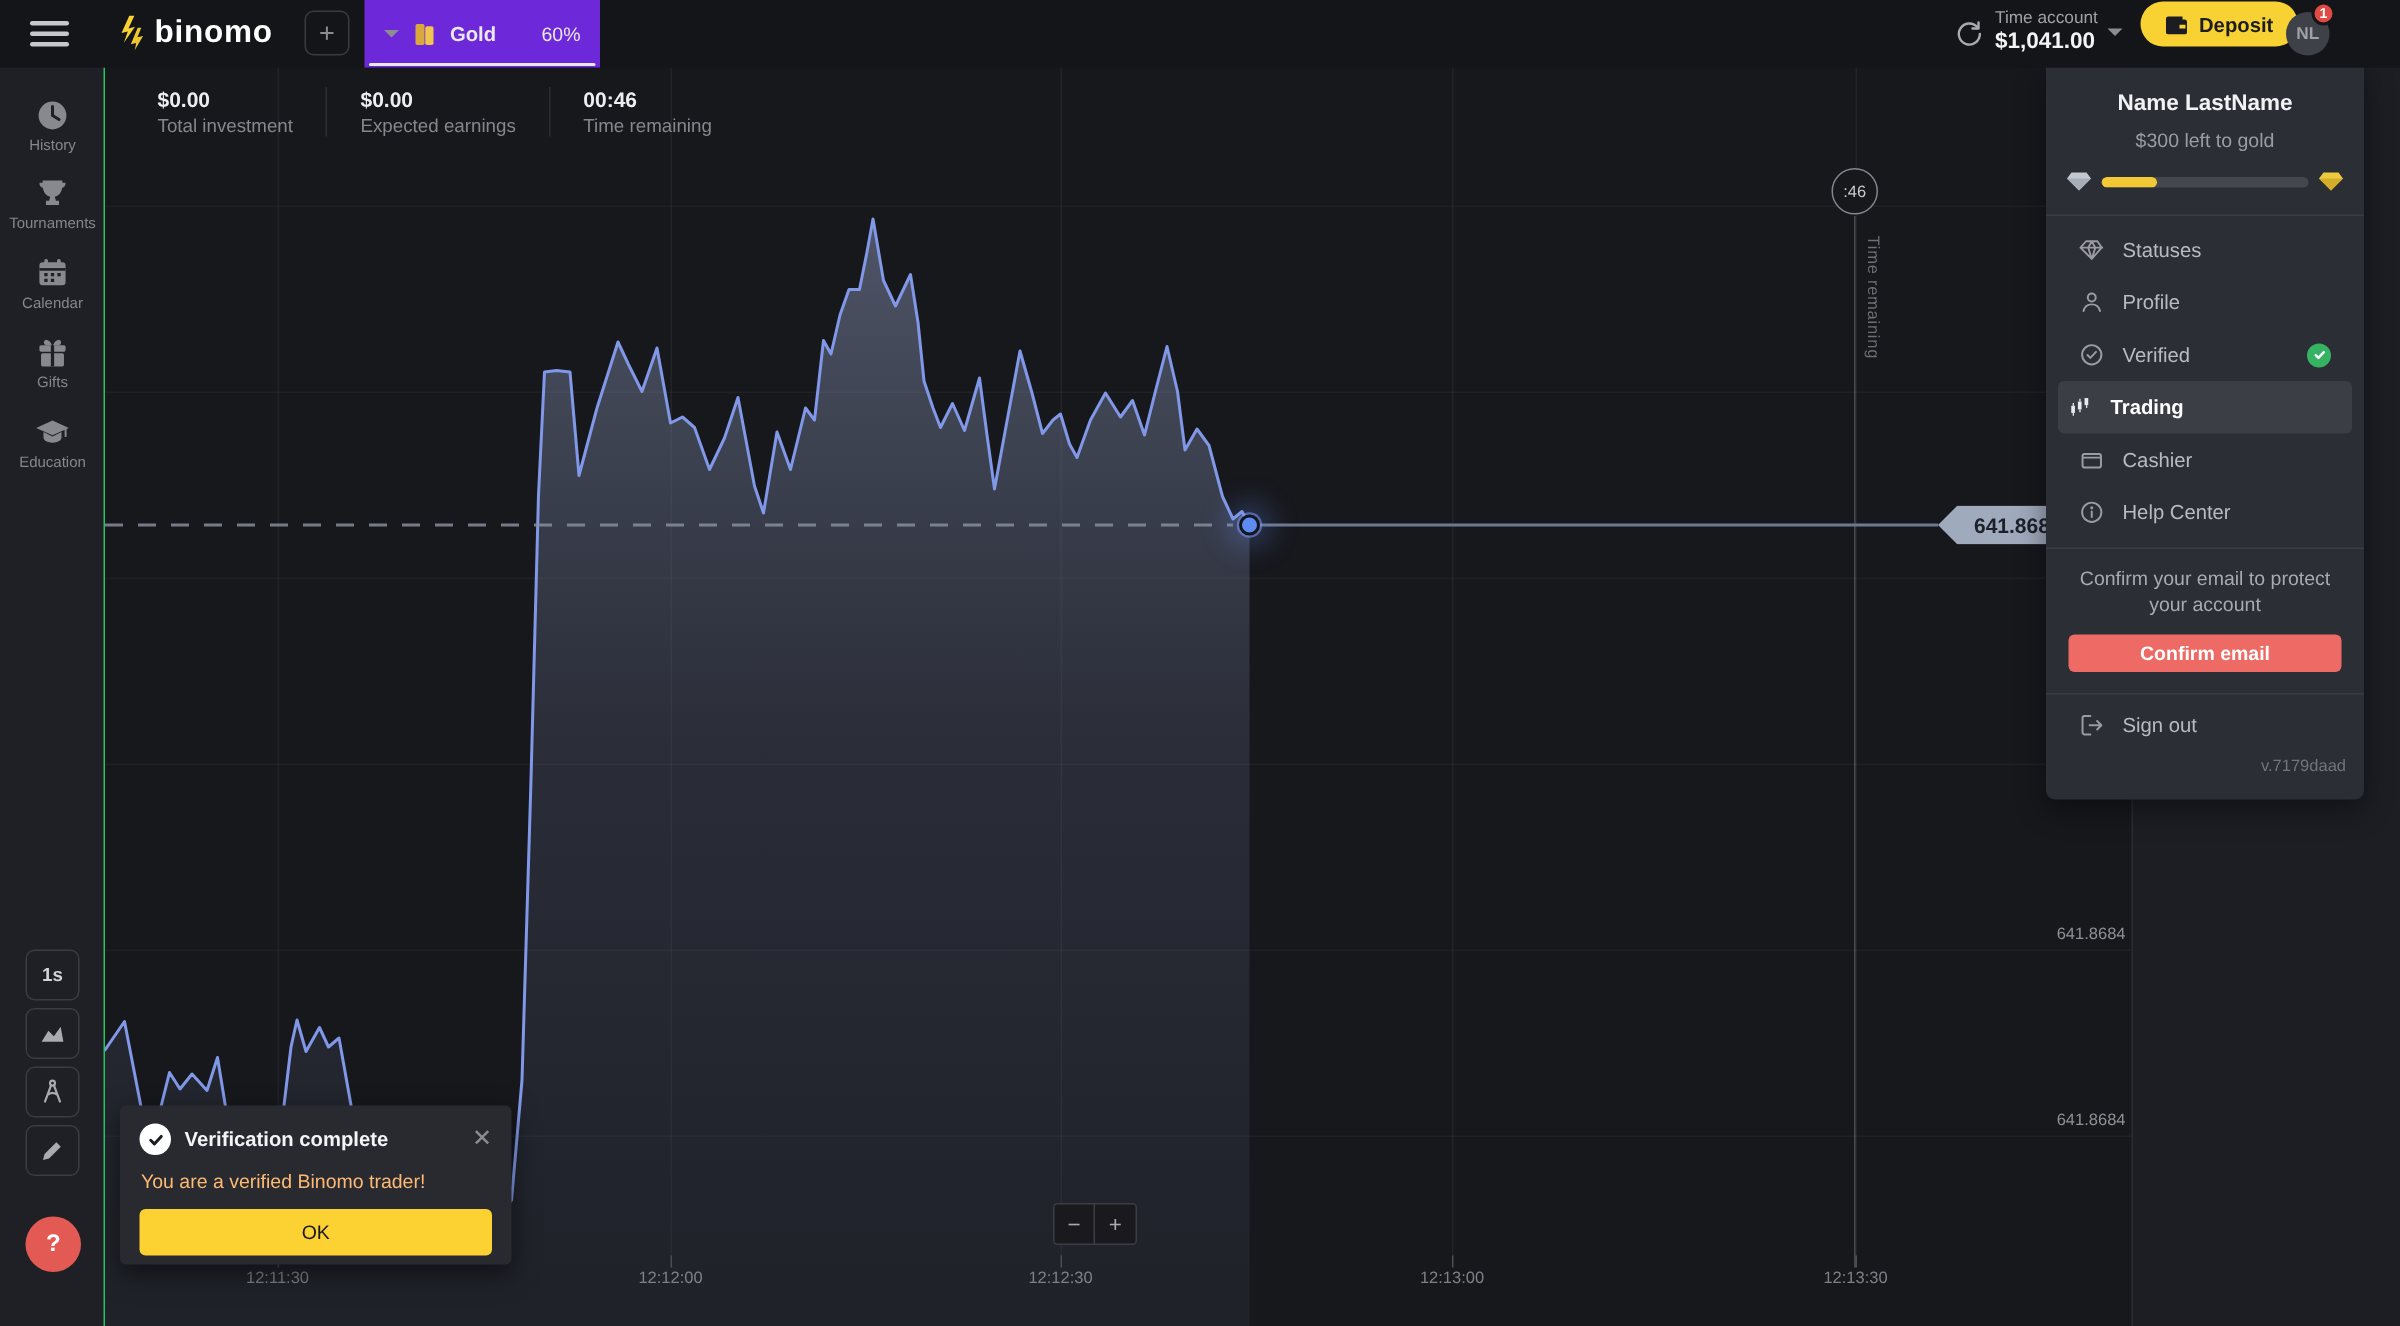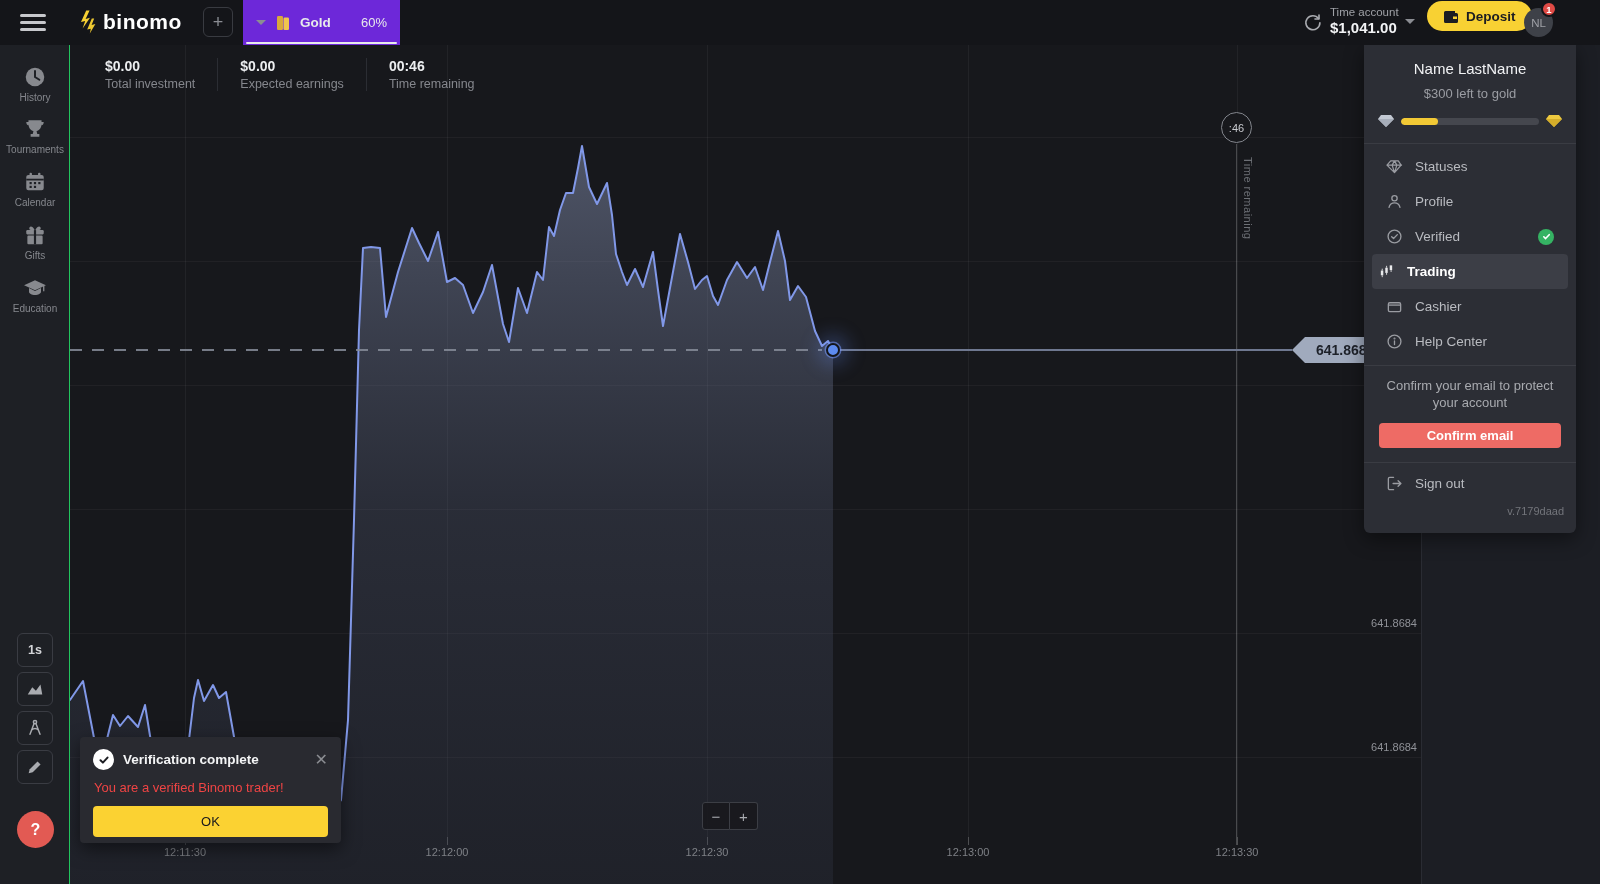--- a/index.html
+++ b/index.html
@@ -18,21 +18,21 @@
   .asset-tab .underline{position:absolute;left:3px;right:3px;bottom:1px;height:2.5px;background:#e9eaec;border-radius:2px;}
   .tab-name{color:#e8e9eb;font-size:13.5px;font-weight:bold;}
   .tab-payout{color:#e8e9eb;font-size:13px;margin-left:auto;}
   .chev{width:0;height:0;border-left:5px solid transparent;border-right:5px solid transparent;border-top:5px solid #8b8d93;}
   .acct{left:1330px;top:6px;cursor:pointer;}
   .acct-type{color:#9fa1a6;font-size:11.5px;}
   .acct-bal{color:#f2f3f5;font-size:15px;font-weight:bold;margin-top:1px;}
   .acct-chev{left:1405px;top:19px;}
   .refresh{left:1303px;top:13px;cursor:pointer;}
   .deposit-btn{left:1427px;top:1px;height:30px;padding:0 16px;background:#f8d133;border-radius:15px;display:flex;align-items:center;gap:8px;color:#1c1d22;font-size:13.5px;font-weight:bold;cursor:pointer;}
-  .avatar{left:1524px;top:8px;width:29px;height:29px;border-radius:50%;background:#3e4148;color:#9fa1a7;font-size:11.5px;font-weight:normal;display:flex;align-items:center;justify-content:center;cursor:pointer;}
+  .avatar{left:1524px;top:8px;width:29px;height:29px;border-radius:50%;background:#3e4148;color:#9fa1a7;font-size:11.5px;font-weight:bold;display:flex;align-items:center;justify-content:center;cursor:pointer;}
   .avatar-badge{left:1541px;top:1px;min-width:16px;height:16px;border-radius:8px;background:#e04a45;border:2px solid #141519;color:#fff;font-size:9.5px;font-weight:bold;display:flex;align-items:center;justify-content:center;padding:0 3px;z-index:61;}
 
   
   .sidebar{left:0;top:45px;width:70px;height:839px;background:#1e2025;border-right:1px solid #22c55e;z-index:40;}
   .side-item{position:absolute;left:0;width:70px;text-align:center;color:#85878d;font-size:10px;cursor:pointer;}
   .side-item svg{display:block;margin:0 auto 3px auto;}
   .tool-btn{position:absolute;left:17px;width:36px;height:34px;border:1px solid #3a3c43;border-radius:6px;display:flex;align-items:center;justify-content:center;color:#d3d4d8;font-size:12.5px;font-weight:bold;cursor:pointer;background:#1e2025;}
   .help-btn{position:absolute;left:17px;top:766px;width:37px;height:37px;border-radius:50%;background:#e25a53;color:#fff;font-size:16px;font-weight:bold;display:flex;align-items:center;justify-content:center;cursor:pointer;}
 
   
@@ -67,28 +67,28 @@
   .zoom-btn:first-child{border-radius:3px 0 0 3px;}
   .zoom-btn:last-child{border-radius:0 3px 3px 0;border-left:none;}
 
   
   .toast{left:80px;top:737px;width:261px;height:106px;background:#292a30;border-radius:4px;z-index:30;
     box-shadow:0 6px 18px rgba(0,0,0,.5);padding:12px 13px;}
   .toast-head{display:flex;align-items:center;gap:9px;}
   .toast-check{width:21px;height:21px;border-radius:50%;background:#fff;display:flex;align-items:center;justify-content:center;flex:0 0 auto;}
   .toast-title{color:#f3f4f5;font-size:13.5px;font-weight:bold;flex:1;}
   .toast-close{color:#8b8d92;font-size:16px;cursor:pointer;line-height:1;}
-  .toast-body{color:#ef4444;font-size:13px;margin:10px 0 0 1px;}
+  .toast-body{color:#fdba74;font-size:13px;margin:10px 0 0 1px;}
   .toast-ok{margin-top:11px;height:31px;background:#fbd232;border-radius:4px;color:#17181c;font-size:13px;font-weight:normal;
     display:flex;align-items:center;justify-content:center;cursor:pointer;}
 
   
   .panel{left:1364px;top:45px;width:212px;height:488px;background:#2c2e35;border-radius:0 0 6px 6px;z-index:50;
     box-shadow:0 6px 20px rgba(0,0,0,.45);}
-  .panel-name{margin-top:15px;text-align:center;color:#f1f2f4;font-size:15px;font-weight:normal;}
+  .panel-name{margin-top:15px;text-align:center;color:#f1f2f4;font-size:15px;font-weight:bold;}
   .panel-sub{margin-top:9px;text-align:center;color:#9b9da3;font-size:13px;}
   .progress-row{margin:13px 14px 0 14px;display:flex;align-items:center;gap:7px;}
   .progress-track{flex:1;height:7px;border-radius:4px;background:#45474e;overflow:hidden;}
   .progress-fill{width:27%;height:100%;border-radius:4px;background:#f2c935;}
   .panel-divider{margin-top:15px;border-top:1px solid #3a3c43;}
   .menu-item{height:35px;display:flex;align-items:center;gap:12px;padding:0 22px;color:#b9bbc0;font-size:13.5px;cursor:pointer;}
   .menu-item.active{margin:0 8px;padding:0 6px;background:#3c3e46;border-radius:4px;color:#fff;font-weight:bold;}
   .menu-item .spacer{flex:1;}
   .verified-badge{width:16px;height:16px;border-radius:50%;background:#35b363;display:flex;align-items:center;justify-content:center;}
   .confirm-block{padding:12px 15px 14px 15px;}

